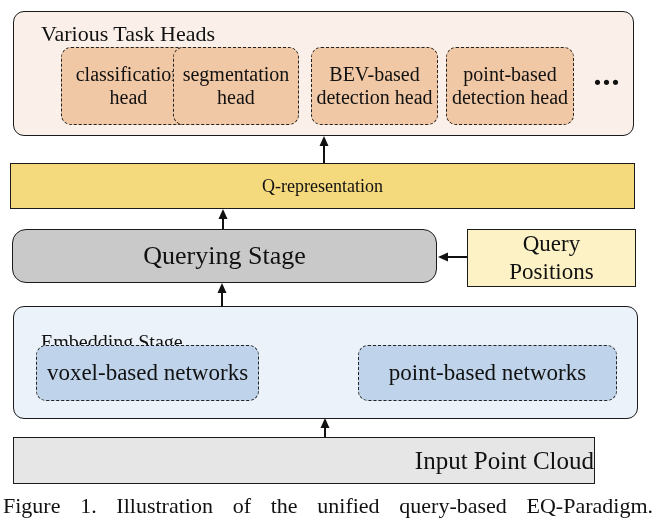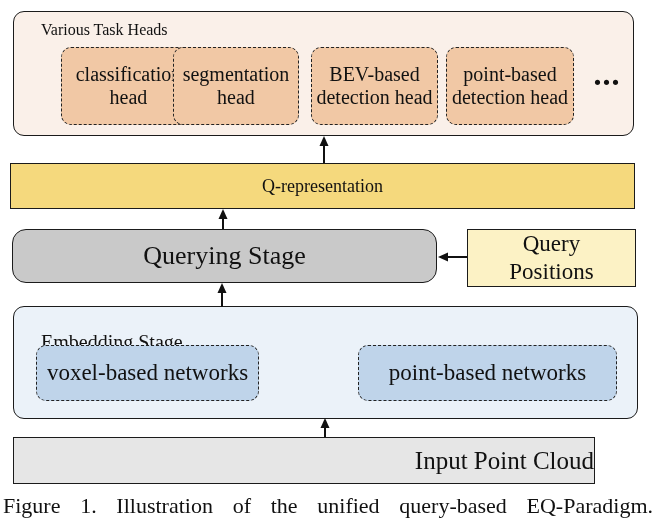--- a/index.html
+++ b/index.html
@@ -5,21 +5,21 @@
   html,body{margin:0;padding:0;}
   body{
     width:656px;height:530px;background:#ffffff;position:relative;
     font-family:"Liberation Serif","DejaVu Serif",serif;color:#111;
     --task-heads-bg:#faf0e9;--head-box-bg:#f1c8a5;--q-representation-bg:#f5d97d;
     --query-positions-bg:#fcf2c5;--querying-stage-bg:#c9c9c9;--embedding-bg:#ebf2f9;
     --network-box-bg:#bfd4ea;--input-bg:#e6e6e6;--outline:#1b1b1b;
   }
   .stage{position:absolute;inset:0;}
   .box{position:absolute;box-sizing:border-box;border:1.6px solid var(--outline);}
-  .panel-title{position:absolute;font-size:16px;white-space:nowrap;}
+  .panel-title{position:absolute;font-size:22px;white-space:nowrap;}
   .task-heads{left:13px;top:11px;width:621px;height:125px;border-radius:11px;background:var(--task-heads-bg);}
   .head-box{
     position:absolute;top:35px;height:78px;box-sizing:border-box;
     border:1.6px dashed #222;border-radius:10px;background:var(--head-box-bg);
     display:flex;align-items:center;justify-content:center;text-align:center;
     font-size:20px;line-height:1.15;padding:2px 4px;
   }
   .ellipsis-wrap{position:absolute;top:35px;height:78px;display:flex;align-items:center;justify-content:center;}
   .ellipsis-wrap span{font-size:32px;font-weight:bold;letter-spacing:1px;transform:translateY(-12px);}
   .q-rep{left:10px;top:163px;width:625px;height:46px;background:var(--q-representation-bg);

